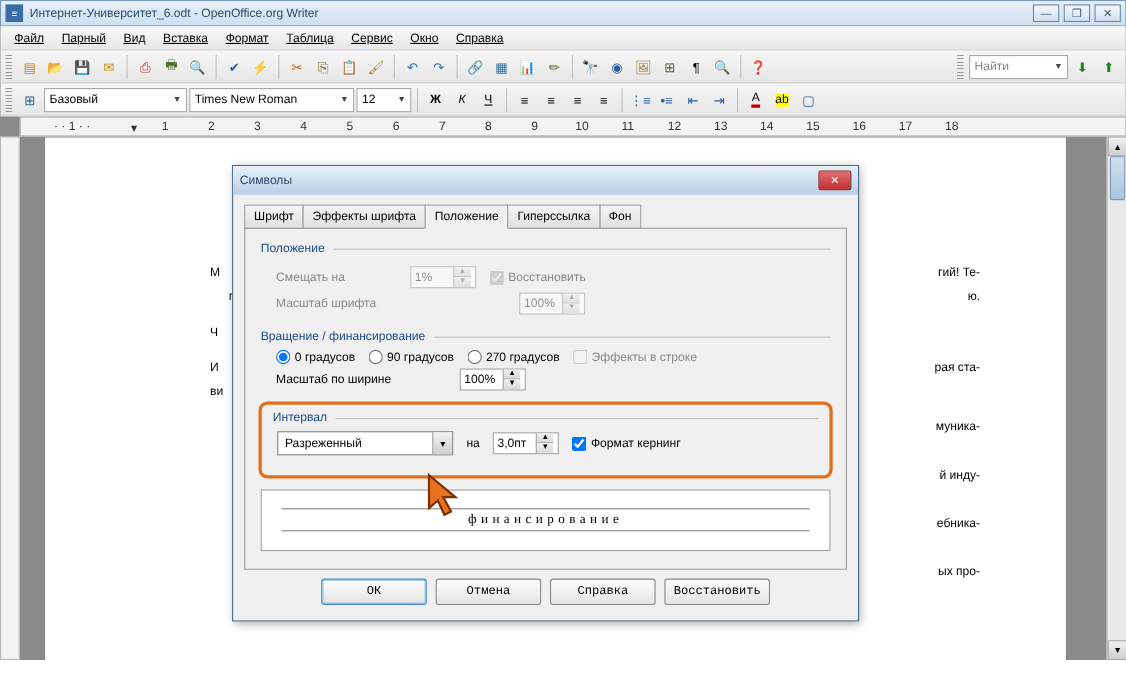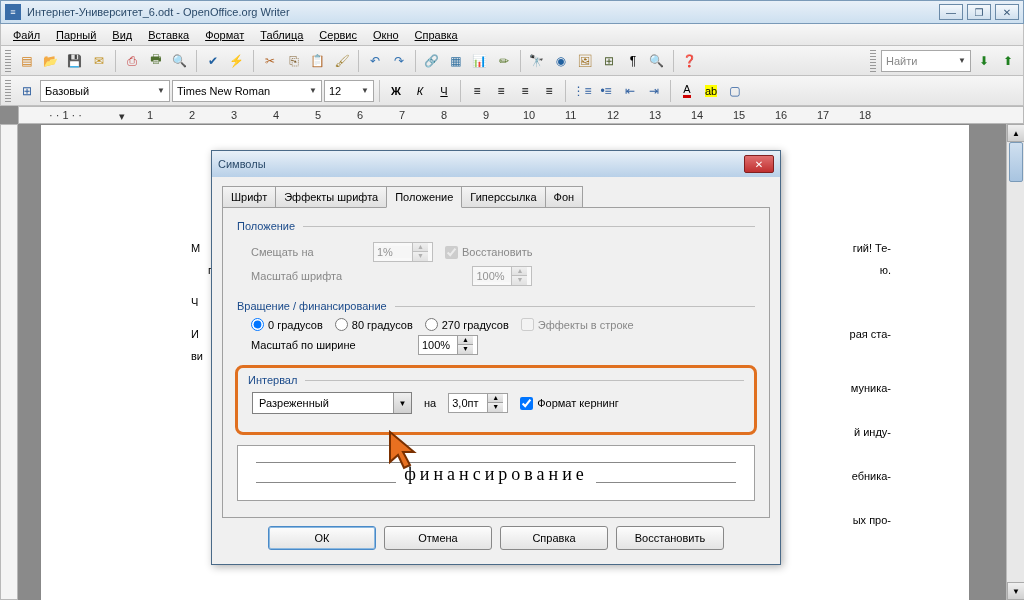--- a/index.html
+++ b/index.html
@@ -64,24 +64,24 @@
 .chk { display:flex; align-items:center; gap:4px; }
 
 .highlight-box { border:3px solid #e07020; border-radius:8px; padding:6px 10px 14px; margin:4px -2px 10px; }
 .combo { display:flex; align-items:center; border:1px solid #808080; background:#fff; height:22px; width:160px; }
 .combo span { flex:1; padding:0 6px; }
 .combo .cbtn { width:18px; height:20px; background:linear-gradient(#f0f0f0,#d0d0d0); border-left:1px solid #999; display:flex; align-items:center; justify-content:center; font-size:8px; }
 
 .preview { border:1px solid #a0a0a0; background:#fff; height:56px; margin:8px 0 4px; position:relative; }
 .preview .line1 { position:absolute; left:18px; right:18px; top:16px; height:1px; background:#888; }
 .preview .line2 { position:absolute; left:18px; right:18px; top:36px; height:1px; background:#888; }
-.preview .txt { position:absolute; left:0; right:0; top:18px; text-align:center; font-family:"Times New Roman",serif; font-size:18px; letter-spacing:4px; color:#000; background:#fff; padding:0 8px; width:fit-content; margin:0 auto; }
+.preview .txt { position:absolute; left:0; right:0; top:18px; text-align:center; font-family:"Times New Roman",serif; font-size:12px; letter-spacing:4px; color:#000; background:#fff; padding:0 8px; width:fit-content; margin:0 auto; }
 
 .dlg-buttons { display:flex; justify-content:center; gap:8px; padding:8px 0 4px; }
-.dbtn { width:108px; height:24px; border:1px solid #888; background:linear-gradient(#fdfdfd,#e4e4e4); border-radius:3px; cursor:pointer; }
+.dbtn { width:96px; height:24px; border:1px solid #888; background:linear-gradient(#fdfdfd,#e4e4e4); border-radius:3px; cursor:pointer;font-family:Liberation Mono, monospace; }
 .dbtn.default { border:1px solid #4a8ac8; box-shadow:0 0 0 1px #8ab8e0 inset; }
 
 
 .cursor { position:absolute; left:386px; top:430px; pointer-events:none; z-index:99; }
 </style>
 </head>
 <body>
 
 <div class="titlebar">
   <div class="ico">≡</div>
@@ -291,21 +291,21 @@
 
       <div class="group">
         <div class="group-label">Вращение / финансирование</div>
         <div class="row">
           <label class="radio">
               <input type="radio" name="rot" checked="" style="">
               <span>0 градусов</span>
             </label>
           <label class="radio">
               <input type="radio" name="rot" style="">
-              <span>80 градусов</span>
+              <span>90 градусов</span>
             </label>
           <label class="radio">
               <input type="radio" name="rot" style="">
               <span>270 градусов</span>
             </label>
           <label class="chk disabled">
               <input type="checkbox" disabled="" style="">
               <span>Эффекты в строке</span>
             </label>
         </div>

